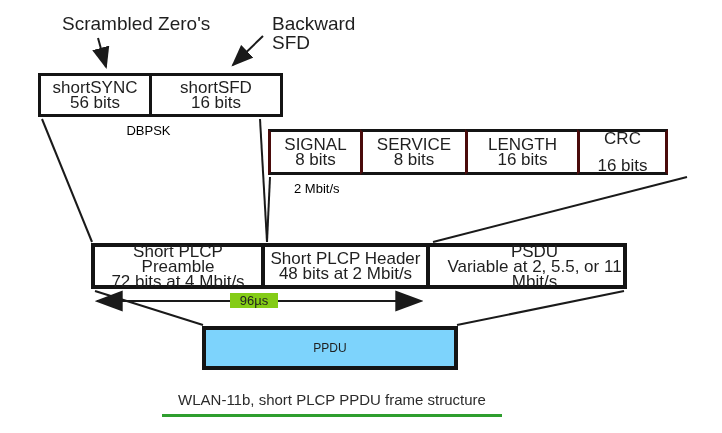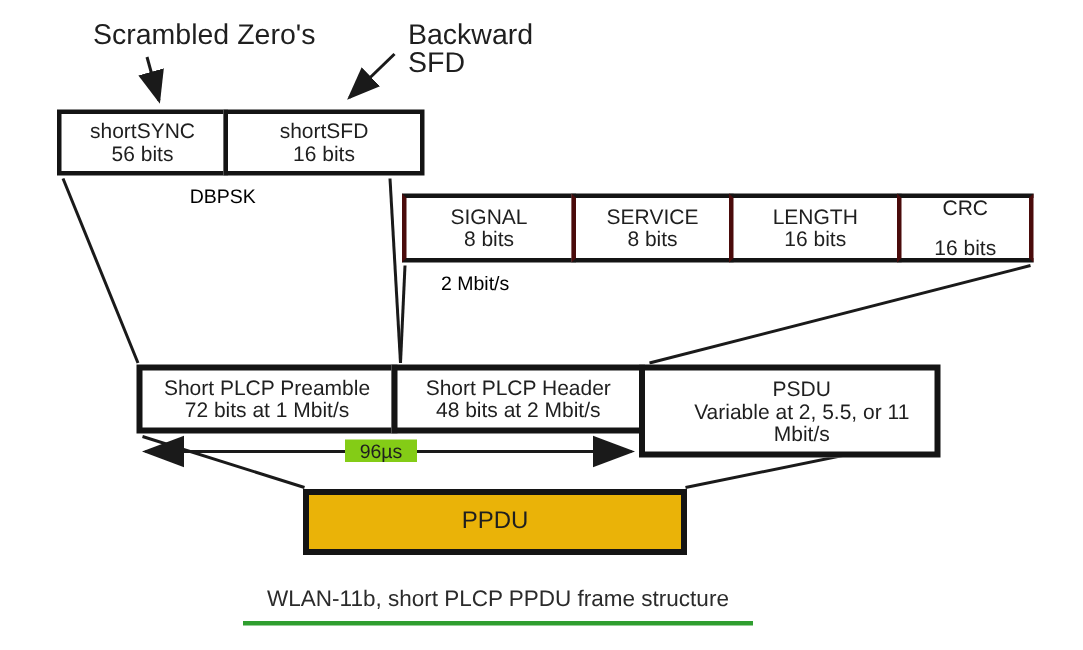--- a/index.html
+++ b/index.html
@@ -8,35 +8,35 @@
     font-family:"Liberation Sans", sans-serif; color:#1a1a1a; overflow:hidden;
   }
   .overlay { position:absolute; left:0; top:0; width:722px; height:433px; pointer-events:none; }
 
   .ann { position:absolute; font-size:19px; line-height:19px; color:#1f1f1f; }
 
   .boxrow { position:absolute; display:flex; }
   .cell {
     box-sizing:border-box; border:3px solid #141414; background:#ffffff;
     display:flex; flex-direction:column; justify-content:center; align-items:center;
-    text-align:center; font-size:14px; line-height:15px; color:#1f1f1f;
+    text-align:center; font-size:17px; line-height:15px; color:#1f1f1f;
   }
   .cell + .cell { margin-left:-3px; }
   .row-bottom .cell { border-width:4px; }
   .row-bottom .cell + .cell { margin-left:-4px; }
   .row-header .cell { border-left-color:#4a0b0b; border-right-color:#4a0b0b; }
 
   .freelabel { position:absolute; font-size:13px; color:#000000; }
   .centered  { text-align:center; }
 
   .ppdu-box {
     position:absolute; left:202px; top:326px; width:256px; height:44px;
-    box-sizing:border-box; border:4px solid #141414; background:#eab308;
+    box-sizing:border-box; border:4px solid #141414; background:#7dd3fc;
     display:flex; align-items:center; justify-content:center;
-    font-size:16px; color:#1f1f1f;
+    font-size:12px; color:#1f1f1f;
   }
   .duration-label {
     position:absolute; left:230px; top:293px; width:48px; text-align:center;
     font-size:13px; color:#1f1f1f; background:#84cc16;
   }
   .caption {
     position:absolute; left:162px; top:391px; width:340px; text-align:center;
     font-size:15px; color:#2b2b2b; padding-bottom:6px;
     border-bottom:3px solid #2f9e2f;
   }
@@ -81,21 +81,21 @@
     </div>
     <div class="cell" style="width:134px; height:44px;">
       <div>shortSFD</div>
       <div>16 bits</div>
     </div>
   </div>
 
   <div class="freelabel centered" style="left:38px; top:123px; width:221px;">DBPSK</div>
 
   <div class="boxrow row-header" style="left:268px; top:129px;">
-    <div class="cell" style="width:116px; height:46px;">
+    <div class="cell" style="width:95px; height:46px;">
       <div>SIGNAL</div>
       <div>8 bits</div>
     </div>
     <div class="cell" style="width:108px; height:46px;">
       <div>SERVICE</div>
       <div>8 bits</div>
     </div>
     <div class="cell" style="width:115px; height:46px;">
       <div>LENGTH</div>
       <div>16 bits</div>
@@ -104,27 +104,27 @@
       <div>CRC</div>
       <div>16 bits</div>
     </div>
   </div>
 
   <div class="freelabel" style="left:294px; top:181px;">2 Mbit/s</div>
 
   <div class="boxrow row-bottom" style="left:91px; top:243px;">
     <div class="cell" style="width:174px; height:46px;">
       <div>Short PLCP Preamble</div>
-      <div>72 bits at 1 Mbit/s</div>
+      <div>72 bits at 4 Mbit/s</div>
     </div>
     <div class="cell" style="width:169px; height:46px;">
       <div>Short PLCP Header</div>
       <div>48 bits at 2 Mbit/s</div>
     </div>
-    <div class="cell" style="width:201px; height:62px;padding-left:16px;">
+    <div class="cell" style="width:201px; height:46px;padding-left:16px;">
       <div>PSDU</div>
       <div>Variable at 2, 5.5, or 11 Mbit/s</div>
     </div>
   </div>
 
   <div class="duration-label">96µs</div>
 
   <div class="ppdu-box">
     <span>PPDU</span>
   </div>

